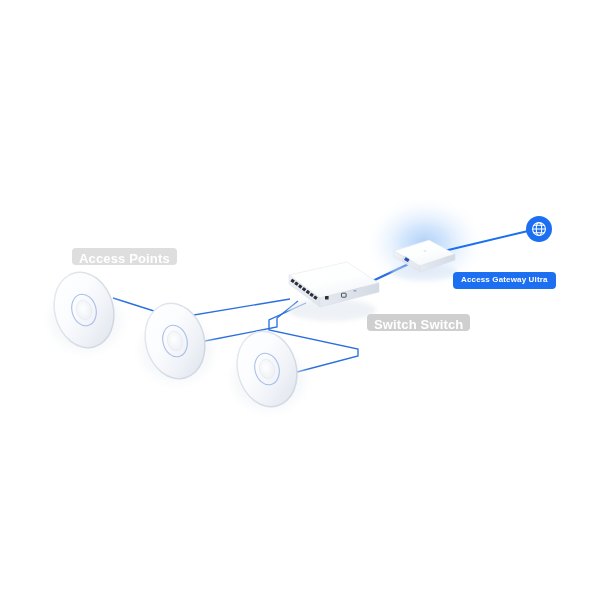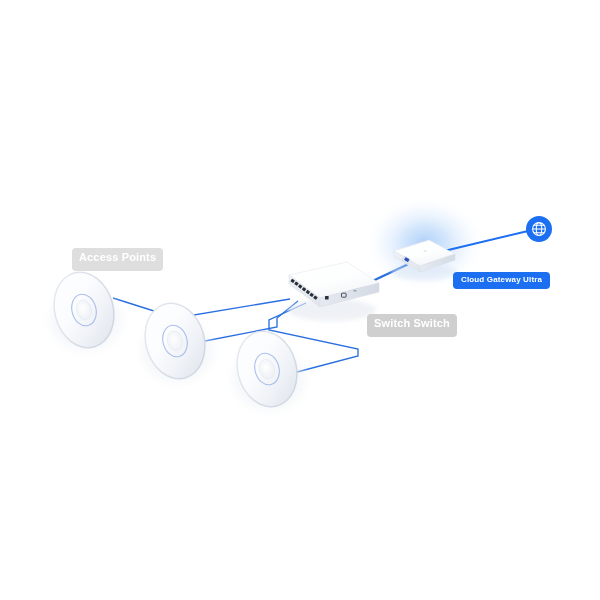--- a/index.html
+++ b/index.html
@@ -19,25 +19,25 @@
   #diagram-svg {
     position: absolute;
     left: 0;
     top: 0;
     width: 600px;
     height: 600px;
   }
   .badge {
     position: absolute;
     border-radius: 4px;
-    font-size: 11px;
+    font-size: 13px;
     font-weight: bold;
     letter-spacing: 0.15px;
     color: #ffffff;
-    padding: 4px 7px 8px 7px;
+    padding: 4px 7px 0 7px;
     white-space: nowrap;
     line-height: 1;
   }
   #label-access-points {
     left: 72px;
     top: 248px;
     background: #dedede;
   }
   #label-utility-switch {
     left: 367px;
@@ -201,15 +201,15 @@
         <line x1="533.9" y1="225.3" x2="544.1" y2="225.3"></line>
         <line x1="533.9" y1="232.7" x2="544.1" y2="232.7"></line>
       </g>
     </g>
   </svg>
 
   <div class="badge" id="label-access-points">Access Points</div>
 
   <div class="badge" id="label-utility-switch">Switch Switch</div>
 
-  <div class="badge" id="label-cloud-gateway">Cloud Gateway Ultra</div>
+  <div class="badge" id="label-cloud-gateway">Access Gateway Ultra</div>
 
 </div>
 
 </body></html>

